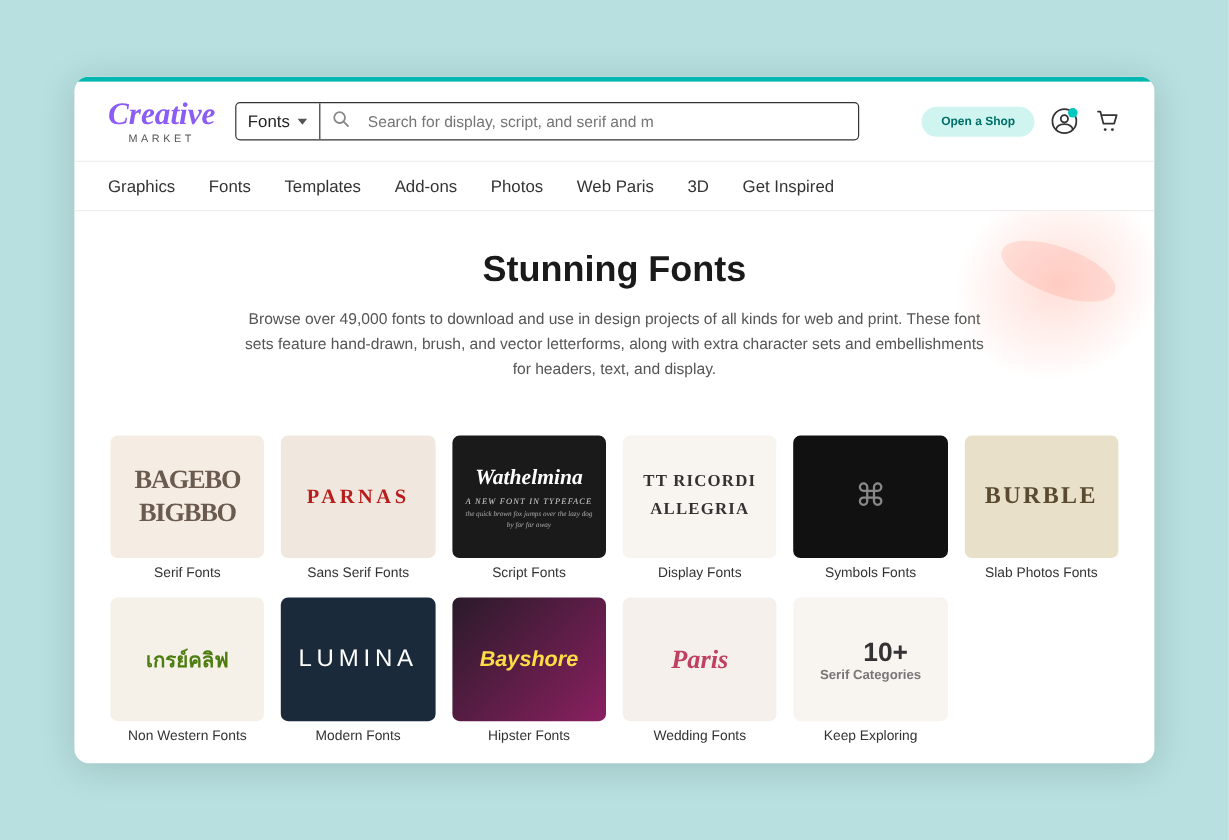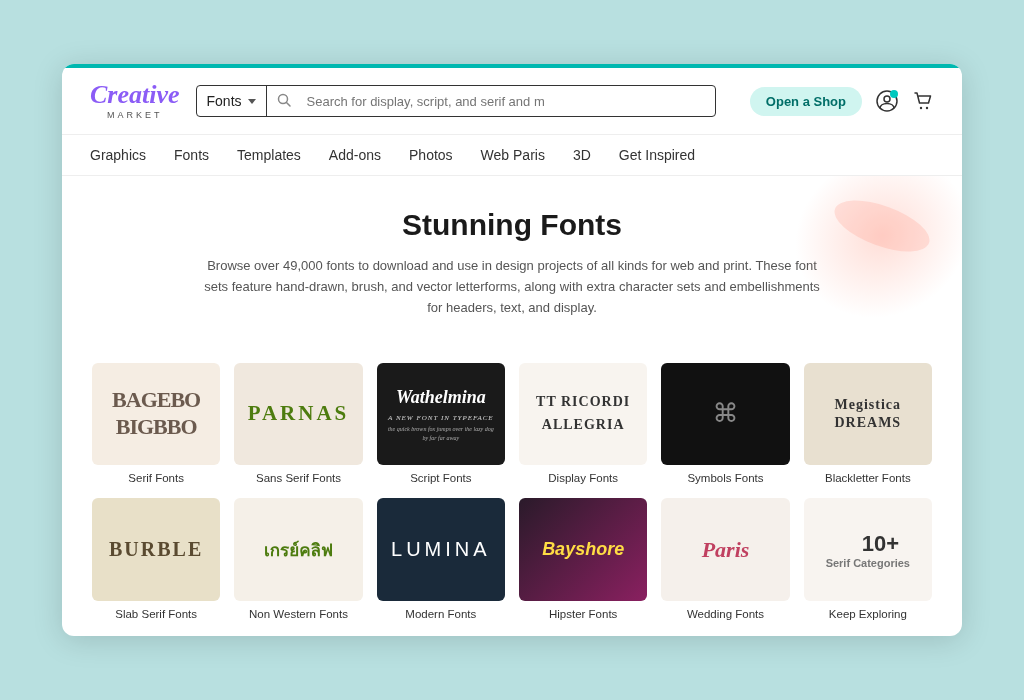--- a/index.html
+++ b/index.html
@@ -104,21 +104,21 @@
       display: flex;
       align-items: center;
       gap: 14px;
       margin-left: auto;
     }
     .open-shop-btn {
       background: #d0f5f0;
       border: none;
       border-radius: 20px;
       padding: 7px 16px;
-      font-size: 13px;
+      font-size: 10px;
       font-weight: 600;
       color: #006e68;
       cursor: pointer;
       white-space: nowrap;
     }
     .icon-btn {
       position: relative;
       background: none;
       border: none;
       cursor: pointer;
@@ -238,23 +238,23 @@
       font-family: Georgia, serif;
       font-size: 22px;
       font-weight: 800;
       color: #6b5a4e;
       text-align: center;
       line-height: 1.2;
       letter-spacing: -1px;
     }
     .sans-text {
       font-family: 'Palatino Linotype', Georgia, serif;
-      font-size: 21px;
+      font-size: 17px;
       font-weight: 600;
-      color: #4d7c0f;
+      color: #b91c1c;
       text-align: center;
       letter-spacing: 3px;
     }
     .script-text {
       font-family: 'Palatino Linotype', Georgia, serif;
       font-size: 14px;
       font-style: italic;
       font-weight: 400;
       color: #fff;
       text-align: center;
@@ -428,32 +428,26 @@
         <span class="font-card-label">Display Fonts</span>
       </div>
 
       <div class="font-card">
         <div class="font-card-img card-symbols">
           <div class="symbols-text" style="font-size:26px;color:#888;">⌘</div>
         </div>
         <span class="font-card-label">Symbols Fonts</span>
       </div>
 
-      <div class="font-card">
-        <div class="font-card-img card-blackletter">
-          <div class="blackletter-text" style="font-family:Georgia,serif;font-size:14px;font-weight:800;color:#333;text-align:center;line-height:1.3;">Megistica<br>DREAMS</div>
-        </div>
-        <span class="font-card-label">Blackletter Fonts</span>
-      </div>
 
       <div class="font-card">
         <div class="font-card-img card-slab">
           <div class="slab-text">BURBLE</div>
         </div>
-        <span class="font-card-label">Slab Serif Fonts</span>
+        <span class="font-card-label">Slab Photos Fonts</span>
       </div>
 
       <div class="font-card">
         <div class="font-card-img card-nonwestern">
           <div class="nonwestern-text" style="font-size:17px;color:#4d7c0f;">เกรย์คลิฟ</div>
         </div>
         <span class="font-card-label">Non Western Fonts</span>
       </div>
 
       <div class="font-card">

